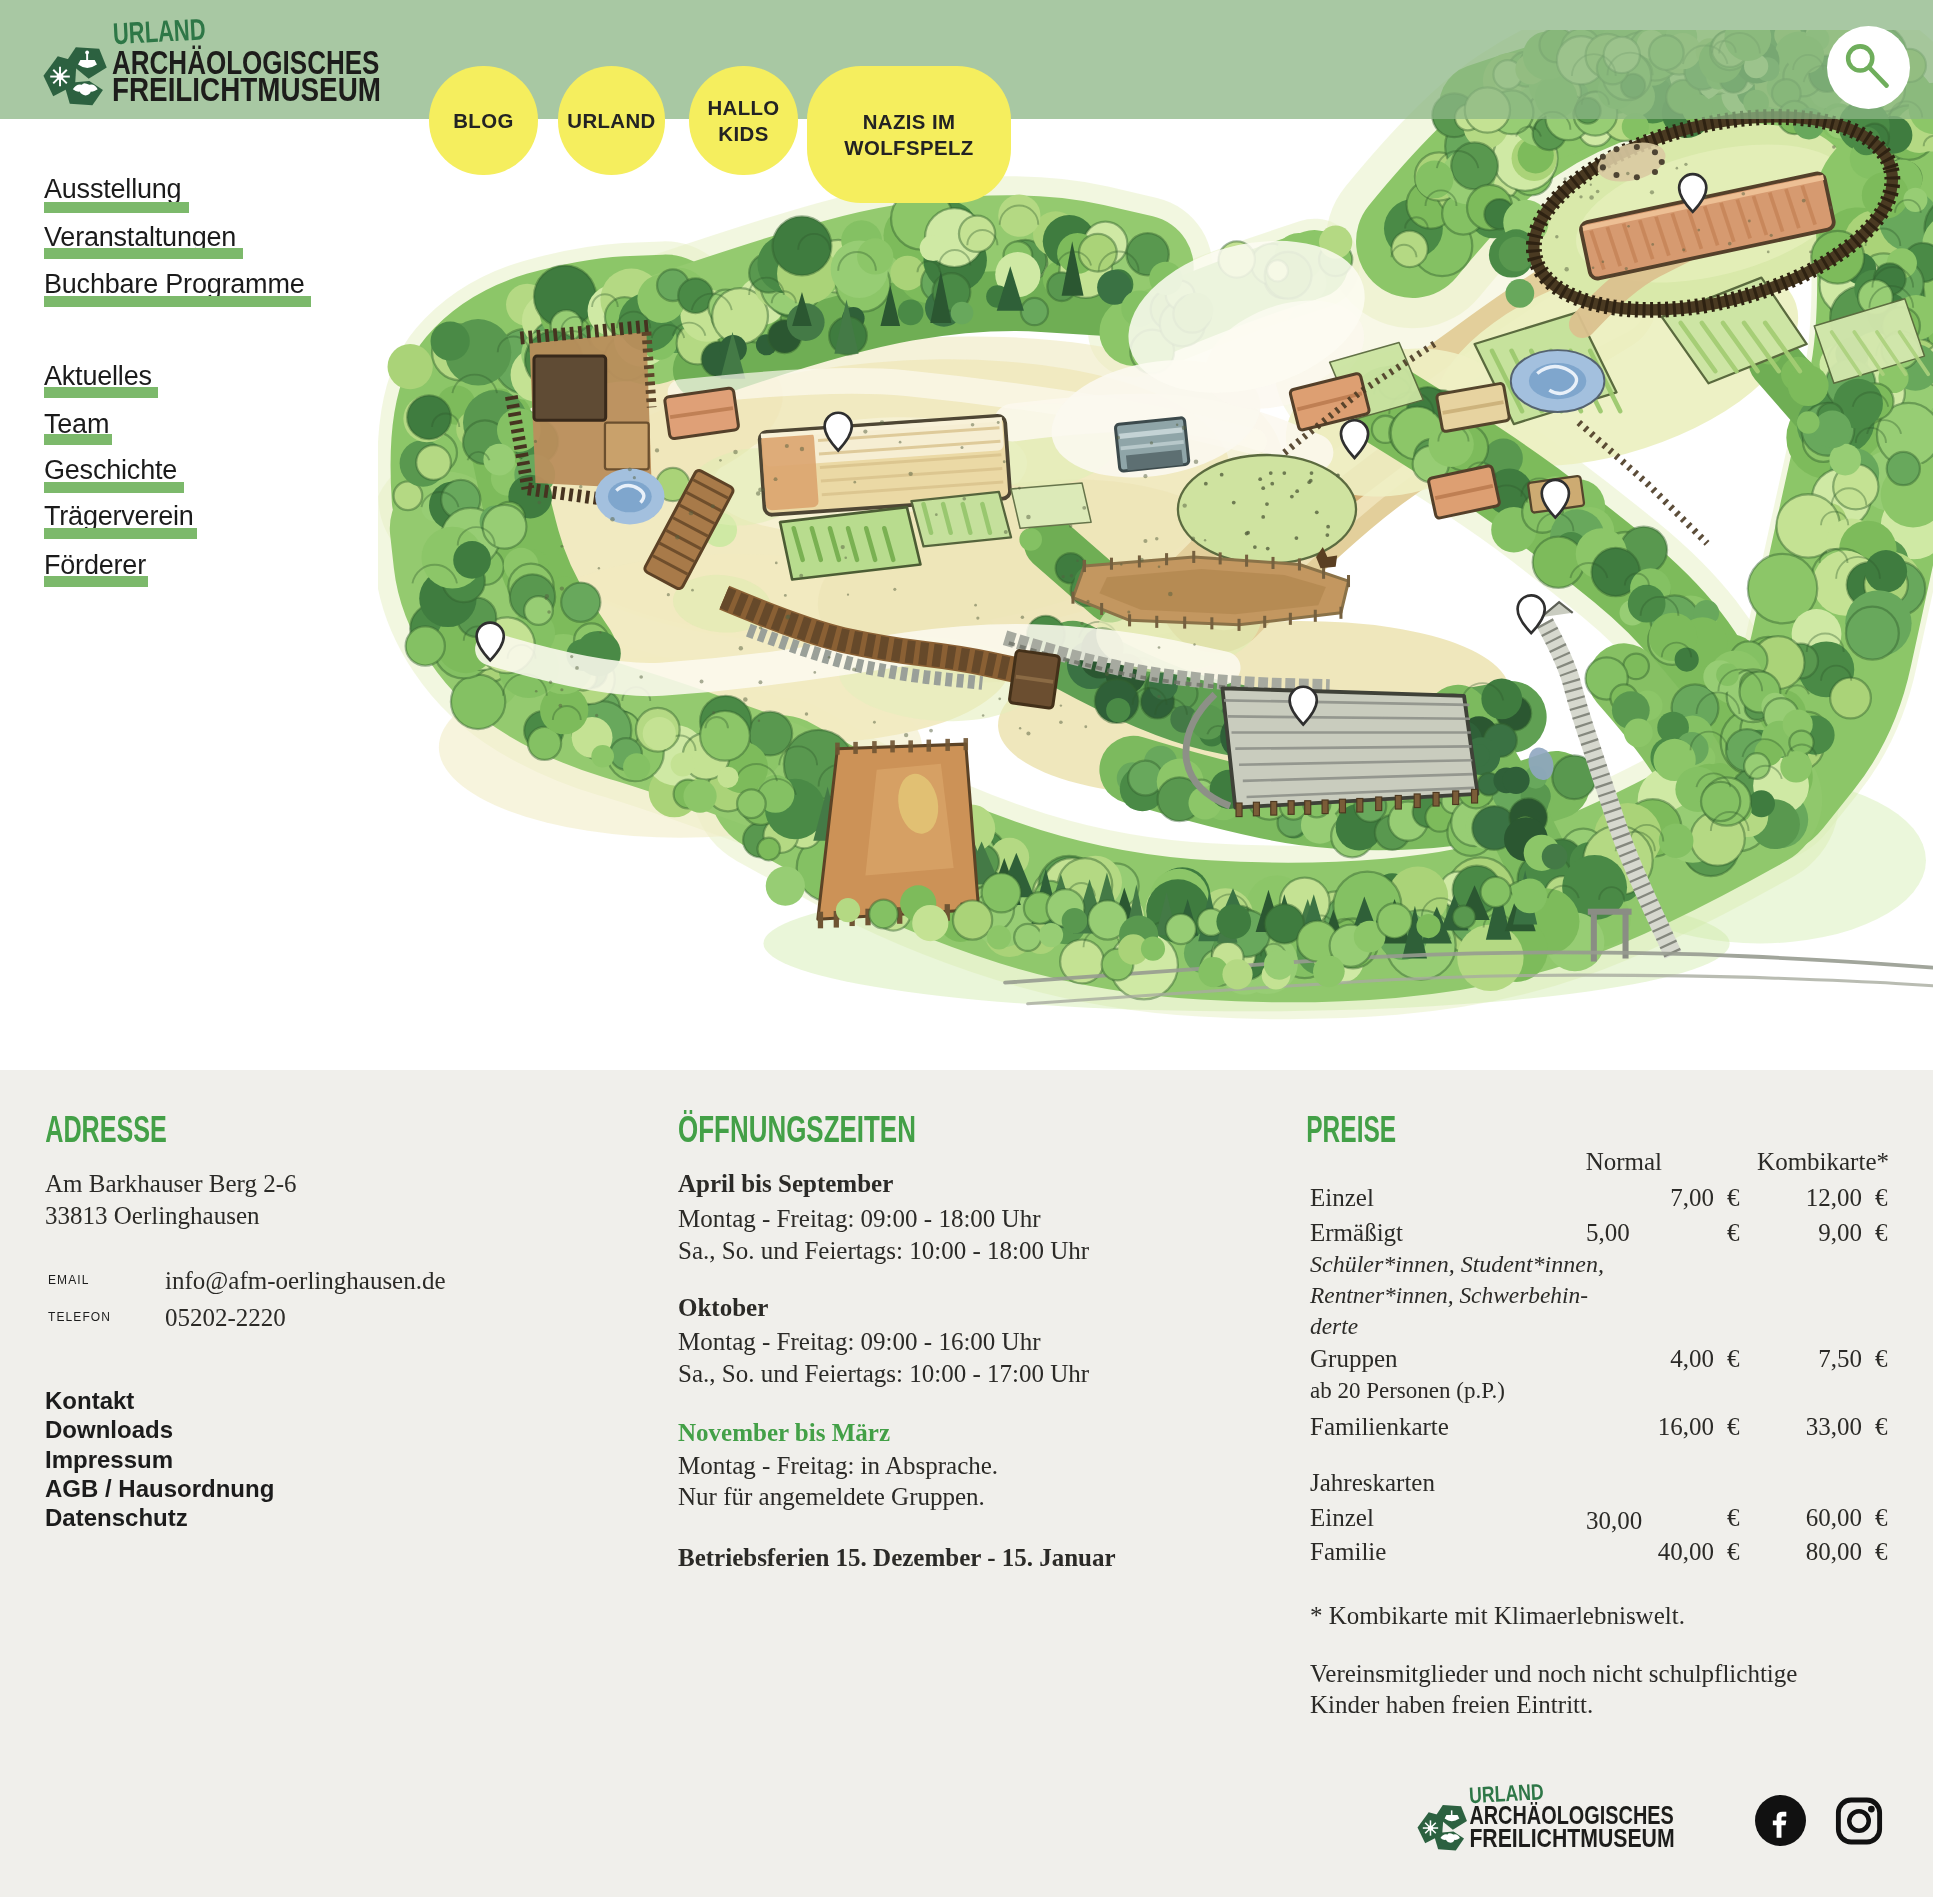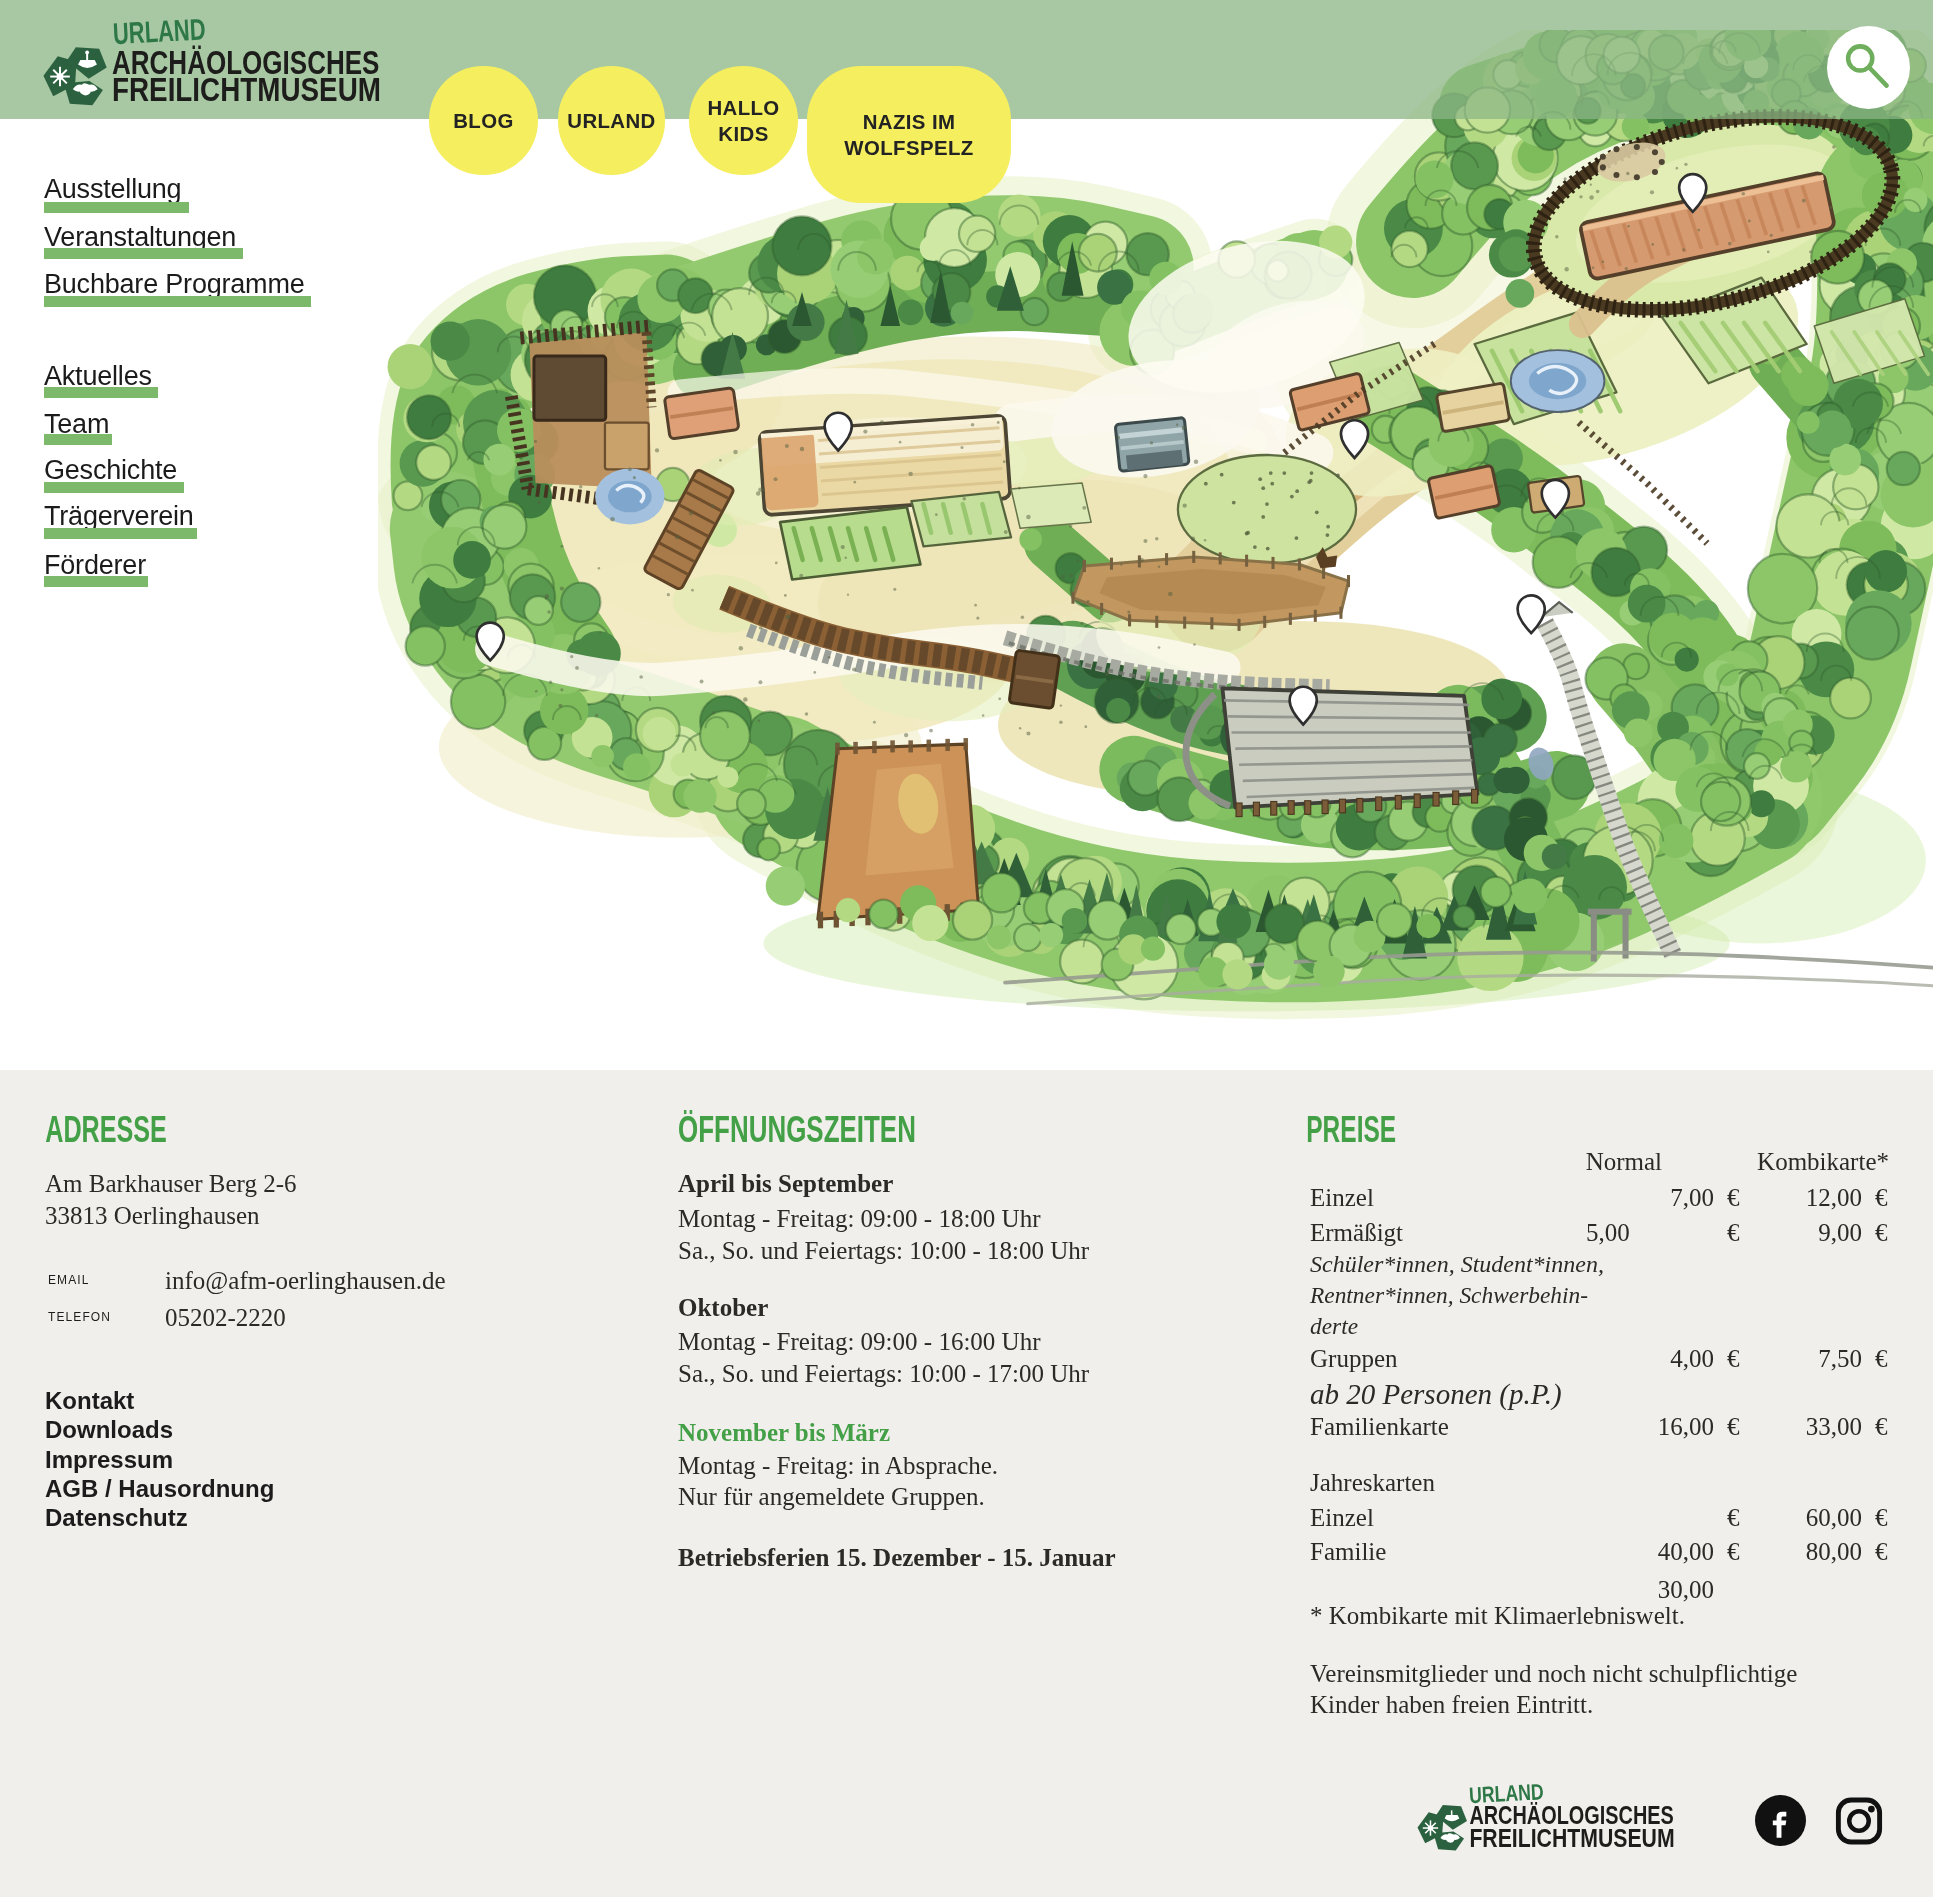--- a/index.html
+++ b/index.html
@@ -1652,32 +1652,32 @@
 <div class="rrow" style="left:1310px;top:1251px;font-style:italic;font-size:24px">Schüler*innen, Student*innen,</div>
 <div class="rrow" style="left:1310px;top:1282px;font-style:italic;font-size:23.4px">Rentner*innen, Schwerbehin-</div>
 <div class="rrow" style="left:1310px;top:1313px;font-style:italic;font-size:23.4px">derte</div>
 
 <div class="rrow" style="left:1310px;top:1345px">Gruppen</div>
 <div class="rrow" style="left:1586px;top:1345px;width:128px;text-align:right">4,00</div>
 <div class="rrow" style="left:1727px;top:1345px">€</div>
 <div class="rrow" style="left:1737px;top:1345px;width:125px;text-align:right">7,50</div>
 <div class="rrow" style="left:1875px;top:1345px">€</div>
 
-<div class="rrow" style="left:1310px;top:1378px;font-style:italic;font-size:29px">ab 20 Personen (p.P.)</div>
+<div class="rrow" style="left:1310px;top:1378px;font-size:23px">ab 20 Personen (p.P.)</div>
 
 <div class="rrow" style="left:1310px;top:1413px">Familienkarte</div>
 <div class="rrow" style="left:1586px;top:1413px;width:128px;text-align:right">16,00</div>
 <div class="rrow" style="left:1727px;top:1413px">€</div>
 <div class="rrow" style="left:1737px;top:1413px;width:125px;text-align:right">33,00</div>
 <div class="rrow" style="left:1875px;top:1413px">€</div>
 
 <div class="rrow" style="left:1310px;top:1469px">Jahreskarten</div>
 
 <div class="rrow" style="left:1310px;top:1504px">Einzel</div>
-<div class="rrow" style="left:1586px;top:1576px;width:128px;text-align:right">30,00</div>
+<div class="rrow" style="left:1586px;top:1507px;width:128px;text-align:left">30,00</div>
 <div class="rrow" style="left:1727px;top:1504px">€</div>
 <div class="rrow" style="left:1737px;top:1504px;width:125px;text-align:right">60,00</div>
 <div class="rrow" style="left:1875px;top:1504px">€</div>
 
 <div class="rrow" style="left:1310px;top:1538px">Familie</div>
 <div class="rrow" style="left:1586px;top:1538px;width:128px;text-align:right">40,00</div>
 <div class="rrow" style="left:1727px;top:1538px">€</div>
 <div class="rrow" style="left:1737px;top:1538px;width:125px;text-align:right">80,00</div>
 <div class="rrow" style="left:1875px;top:1538px">€</div>
 

